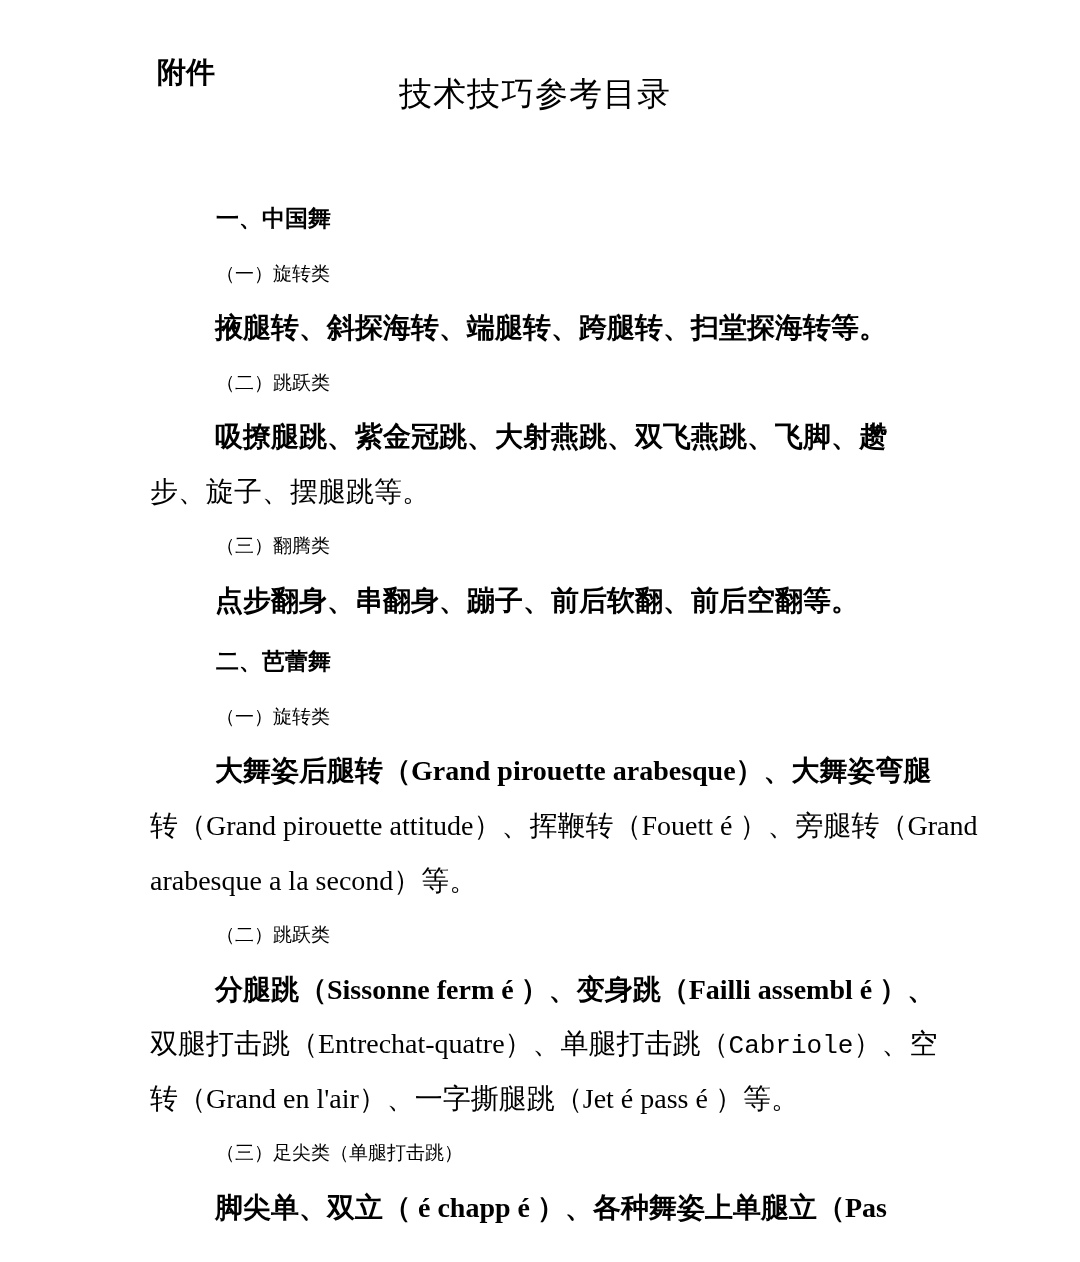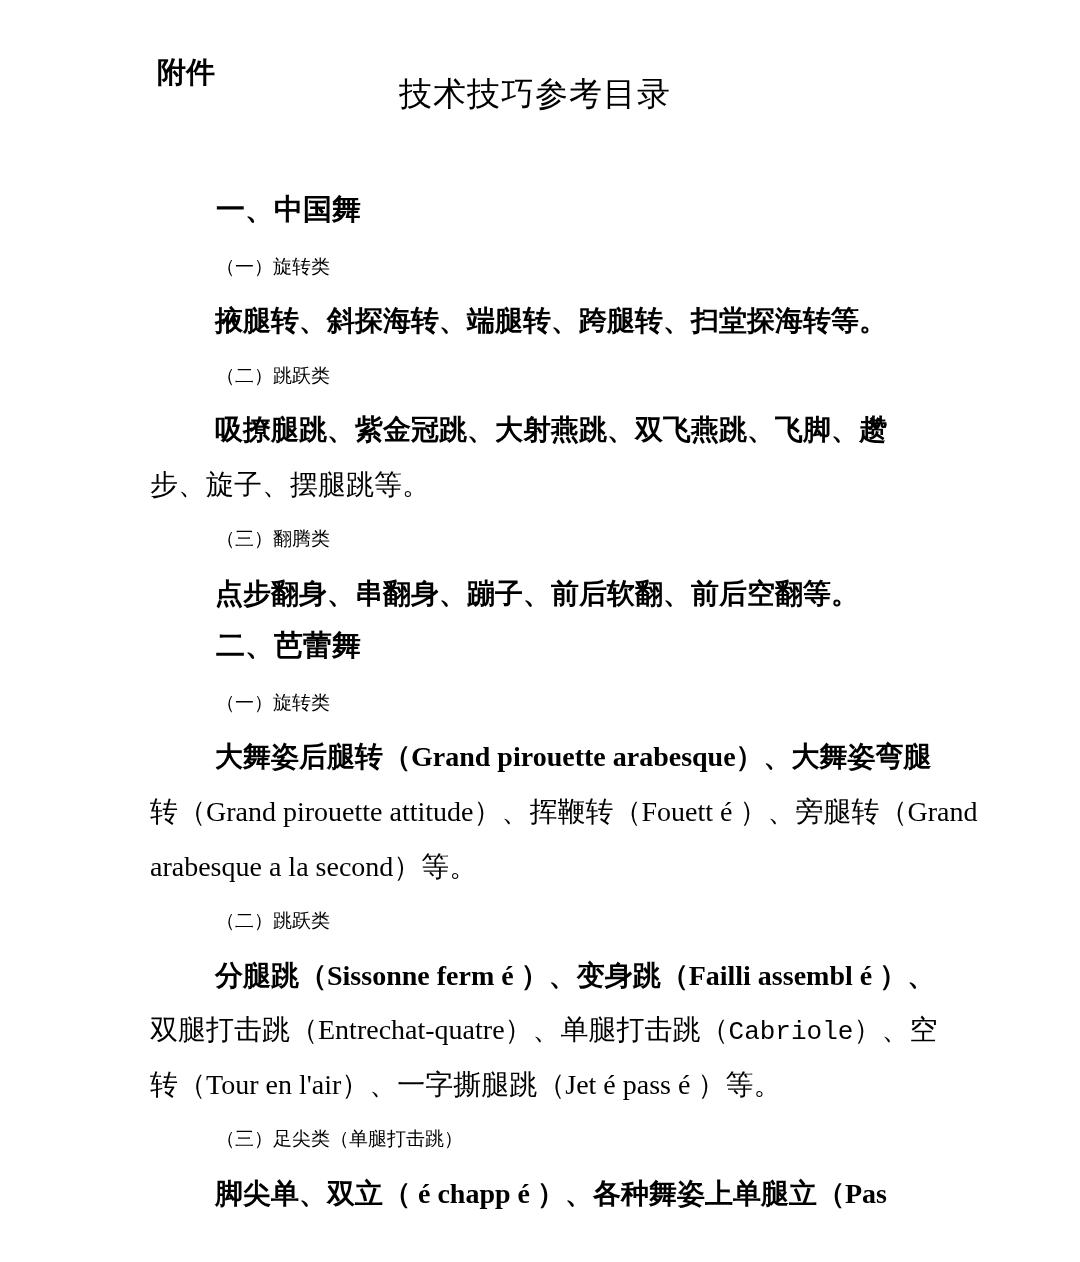--- a/index.html
+++ b/index.html
@@ -49,24 +49,25 @@
     top: 196px;
     width: 770px;
   }
   .line {
     height: 54.55px;
     line-height: 32px;
     white-space: nowrap;
     overflow: visible;
   }
   .h1 {
-    font-family: Liberation Mono, monospace;
+    font-family: Liberation Serif, serif;
     font-weight: bold;
-    font-size: 29px;
+    font-size: 23px;
     text-indent: 66px;
+    margin-top: 7px;
   }
   .h2 {
     font-family: "Liberation Serif", serif;
     font-weight: normal;
     font-size: 19px;
     text-indent: 66px;
   }
   .body-line {
     font-family: "Liberation Serif", serif;
     font-weight: normal;
@@ -101,18 +102,18 @@
     <div class="line h2">（三）翻腾类</div>
     <div class="line body-line ind">点步翻身、串翻身、蹦子、前后软翻、前后空翻等。</div>
     <div class="line h1">二、芭蕾舞</div>
     <div class="line h2">（一）旋转类</div>
     <div class="line body-line ind">大舞姿后腿转（Grand pirouette arabesque）、大舞姿弯腿</div>
     <div class="line body-line">转（Grand pirouette attitude）、挥鞭转（Fouett é ）、旁腿转（Grand</div>
     <div class="line body-line">arabesque a la second）等。</div>
     <div class="line h2">（二）跳跃类</div>
     <div class="line body-line ind">分腿跳（Sissonne ferm é ）、变身跳（Failli assembl é ）、</div>
     <div class="line body-line"><span>双腿打击跳（Entrechat-quatre）、单腿打击跳（</span><span class="mono">Cabriole</span><span>）、空</span></div>
-    <div class="line body-line">转（Tour en l'air）、一字撕腿跳（Jet é pass é ）等。</div>
+    <div class="line body-line">转（Grand en l'air）、一字撕腿跳（Jet é pass é ）等。</div>
     <div class="line h2">（三）足尖类（单腿打击跳）</div>
     <div class="line body-line ind">脚尖单、双立（ é chapp é ）、各种舞姿上单腿立（Pas</div>
 
   </div>
 </div>
 
 </body></html>

